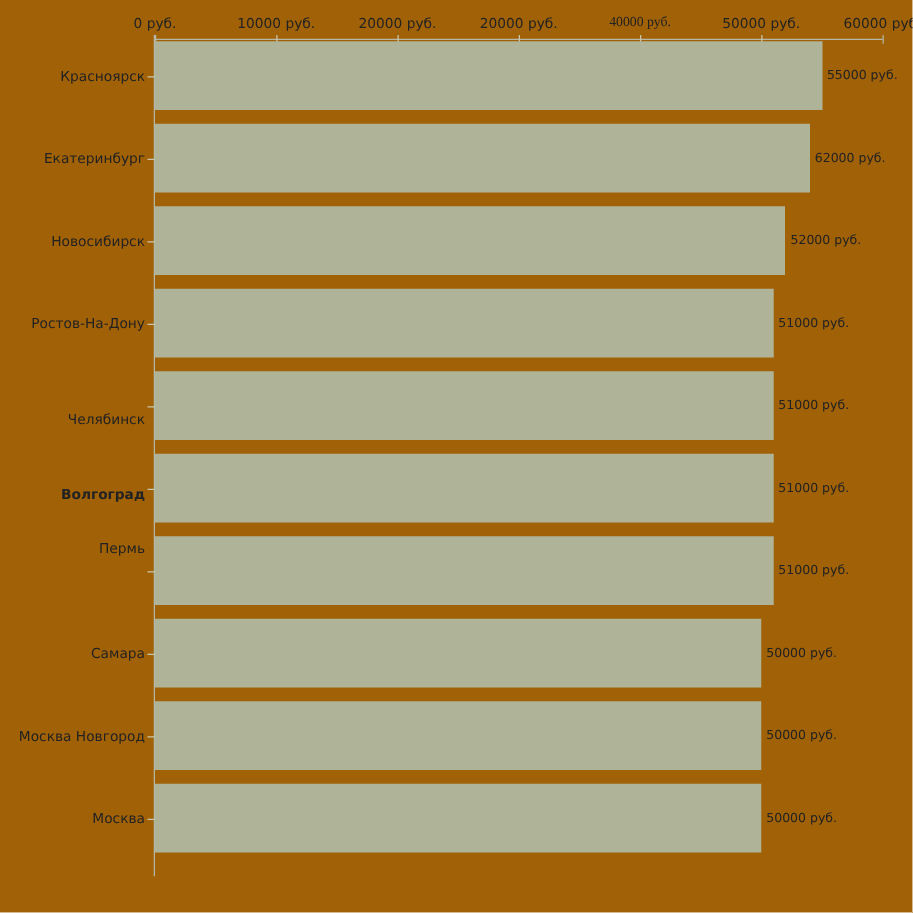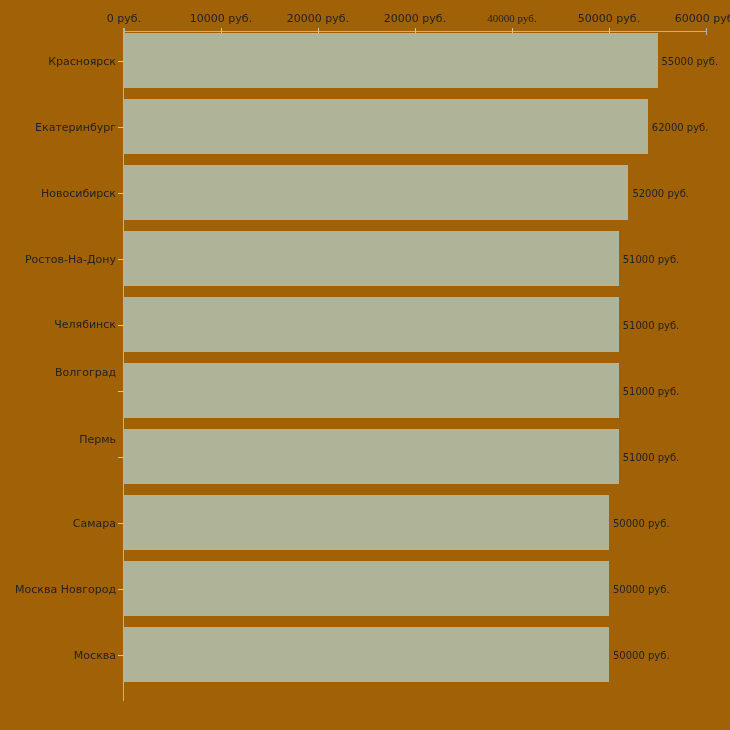--- a/index.html
+++ b/index.html
@@ -113,23 +113,23 @@
   <div id="ylabels">
       <div class="y-tick" style="top: 60.5px;"></div>
       <div class="y-tick-label" style="top: 60.5px;">Красноярск</div>
       <div class="y-tick" style="top: 126.5px;"></div>
       <div class="y-tick-label" style="top: 126.5px;">Екатеринбург</div>
       <div class="y-tick" style="top: 192.5px;"></div>
       <div class="y-tick-label" style="top: 192.5px;">Новосибирск</div>
       <div class="y-tick" style="top: 258.5px;"></div>
       <div class="y-tick-label" style="top: 258.5px;">Ростов-На-Дону</div>
       <div class="y-tick" style="top: 324.5px;"></div>
-      <div class="y-tick-label" style="top: 324px;">Челябинск</div>
+      <div class="y-tick-label" style="top: 336px;">Челябинск</div>
       <div class="y-tick" style="top: 390.5px;"></div>
-      <div class="y-tick-label" style="top: 372px;">Волгоград</div>
+      <div class="y-tick-label" style="top: 396px; font-weight: bold;">Волгоград</div>
       <div class="y-tick" style="top: 456.5px;"></div>
       <div class="y-tick-label" style="top: 439px; text-align: right;">Пермь</div>
       <div class="y-tick" style="top: 522.5px;"></div>
       <div class="y-tick-label" style="top: 522.5px; margin-left: 40px;">Самара</div>
       <div class="y-tick" style="top: 588.5px;"></div>
       <div class="y-tick-label" style="top: 588.5px;">Москва Новгород</div>
       <div class="y-tick" style="top: 654.5px;"></div>
       <div class="y-tick-label" style="top: 654.5px;">Москва</div>
     </div>
   <div id="bars">

